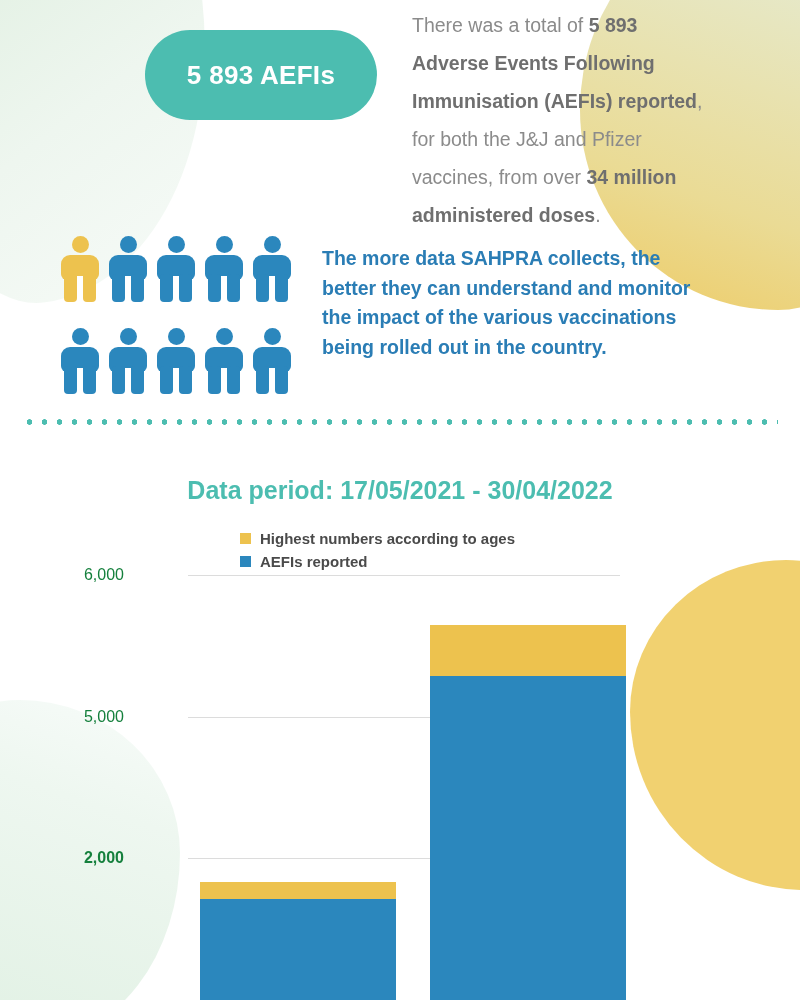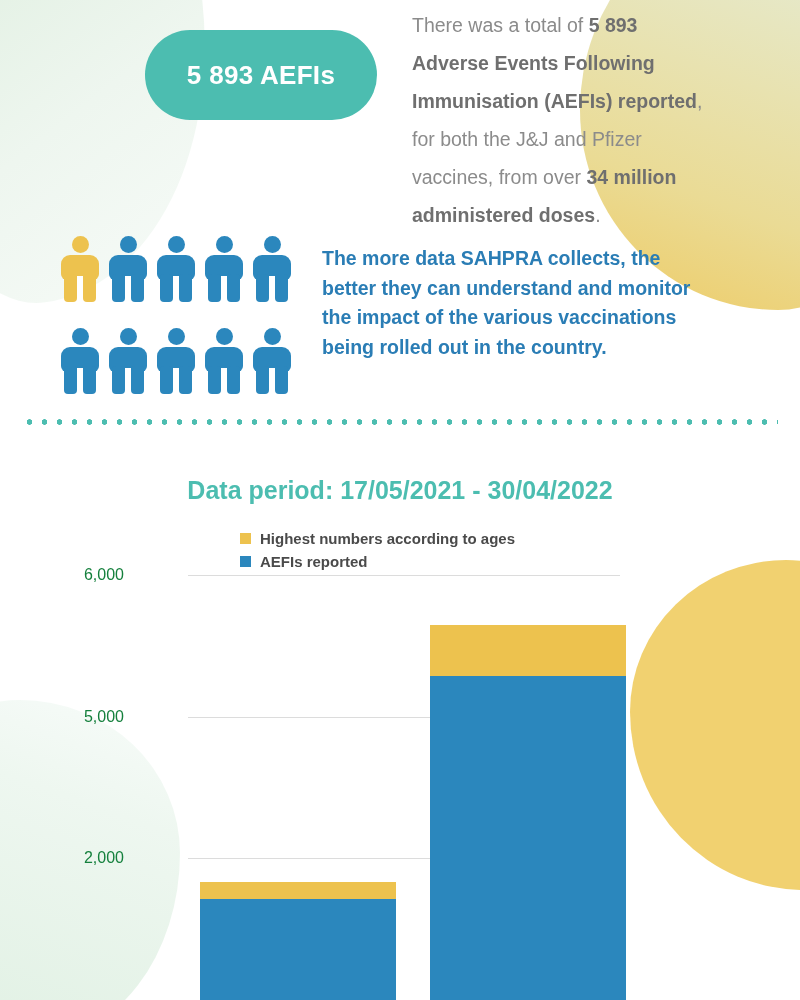--- a/index.html
+++ b/index.html
@@ -344,21 +344,21 @@
         <span>Highest numbers according to ages</span>
       </div>
       <div class="legend-row">
         <span class="legend-swatch" style="background: rgb(43, 135, 189);"></span>
         <span>AEFIs reported</span>
       </div>
     </div>
 
   <div class="plot" id="plot-area">
       <div class="gridline" style="top: 283.333px;"></div>
-      <div class="y-label" style="top: 283.333px;">2,000</div>
+      <div class="y-label" style="top: 283.333px; font-weight: bold;">2,000</div>
       <div class="gridline" style="top: 141.667px;"></div>
       <div class="y-label" style="top: 141.667px;">5,000</div>
       <div class="gridline" style="top: 0px;"></div>
       <div class="y-label" style="top: 0px;">6,000</div>
       <div class="bar" style="left: 60px;">
         <div class="seg seg-top" style="height: 17.7083px; background: rgb(237, 194, 78);"></div>
         <div class="seg seg-bottom" style="height: 100.583px; background: rgb(43, 135, 189);"></div>
       </div>
       <div class="bar" style="left: 290px;">
         <div class="seg seg-top" style="height: 51px; background: rgb(237, 194, 78);"></div>

